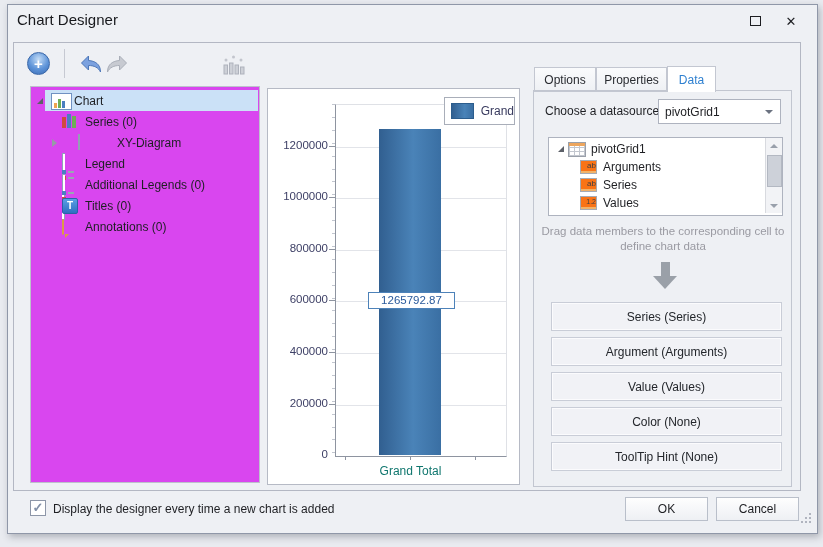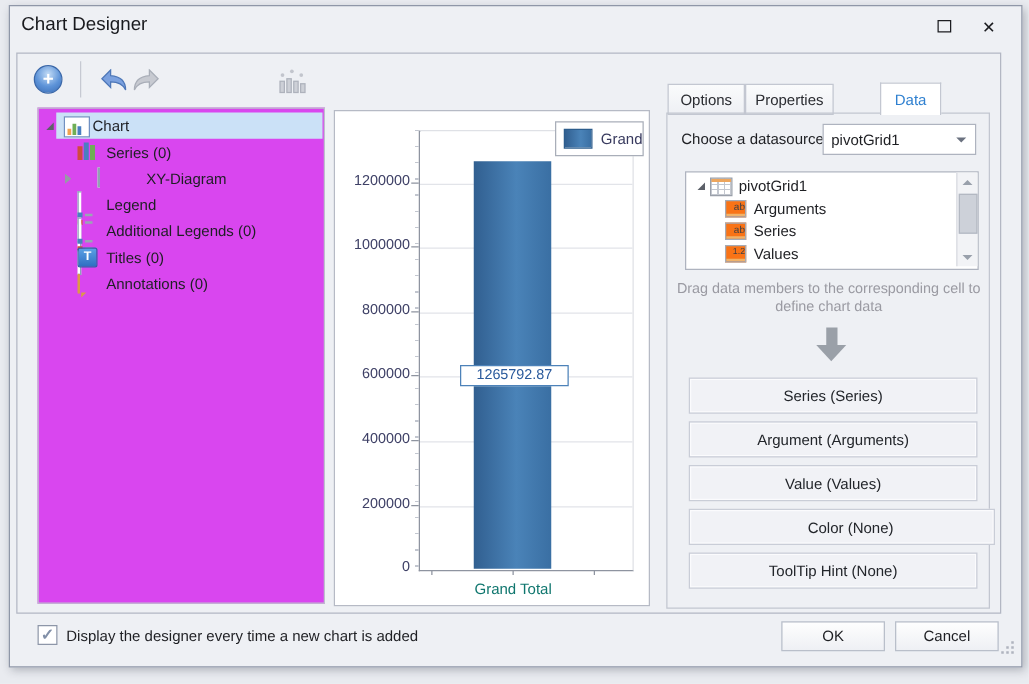--- a/index.html
+++ b/index.html
@@ -238,21 +238,21 @@
     <span class="legswatch"></span>
     <span class="leglabel">Grand</span>
   </div>
 
   <div class="abs tab" style="left:534px;width:60px;">
     <span>Options</span>
   </div>
   <div class="abs tab" style="left:596px;width:69px;">
     <span>Properties</span>
   </div>
-  <div class="abs tab tab-active" style="left:667px;width:47px;margin-left:37px;">
+  <div class="abs tab tab-active" style="left:667px;width:47px;">
     <span>Data</span>
   </div>
   <div class="abs tabpage"></div>
 
   <div class="abs" style="left:545px;top:104px;">Choose a datasource:</div>
   <div class="abs combo">
     <span class="val">pivotGrid1</span>
     <span class="chev"></span>
   </div>
 
@@ -293,21 +293,21 @@
 
   <div class="abs cell" style="top:302px;">
     <span>Series (Series)</span>
   </div>
   <div class="abs cell" style="top:337px;">
     <span>Argument (Arguments)</span>
   </div>
   <div class="abs cell" style="top:372px;">
     <span>Value (Values)</span>
   </div>
-  <div class="abs cell" style="top:407px;padding-left:14px;">
+  <div class="abs cell" style="top:407px;">
     <span>Color (None)</span>
   </div>
   <div class="abs cell" style="top:442px;">
     <span>ToolTip Hint (None)</span>
   </div>
 
   <div class="abs checkbox">
     <span>✓</span>
   </div>
   <div class="abs cblabel">Display the designer every time a new chart is added</div>

